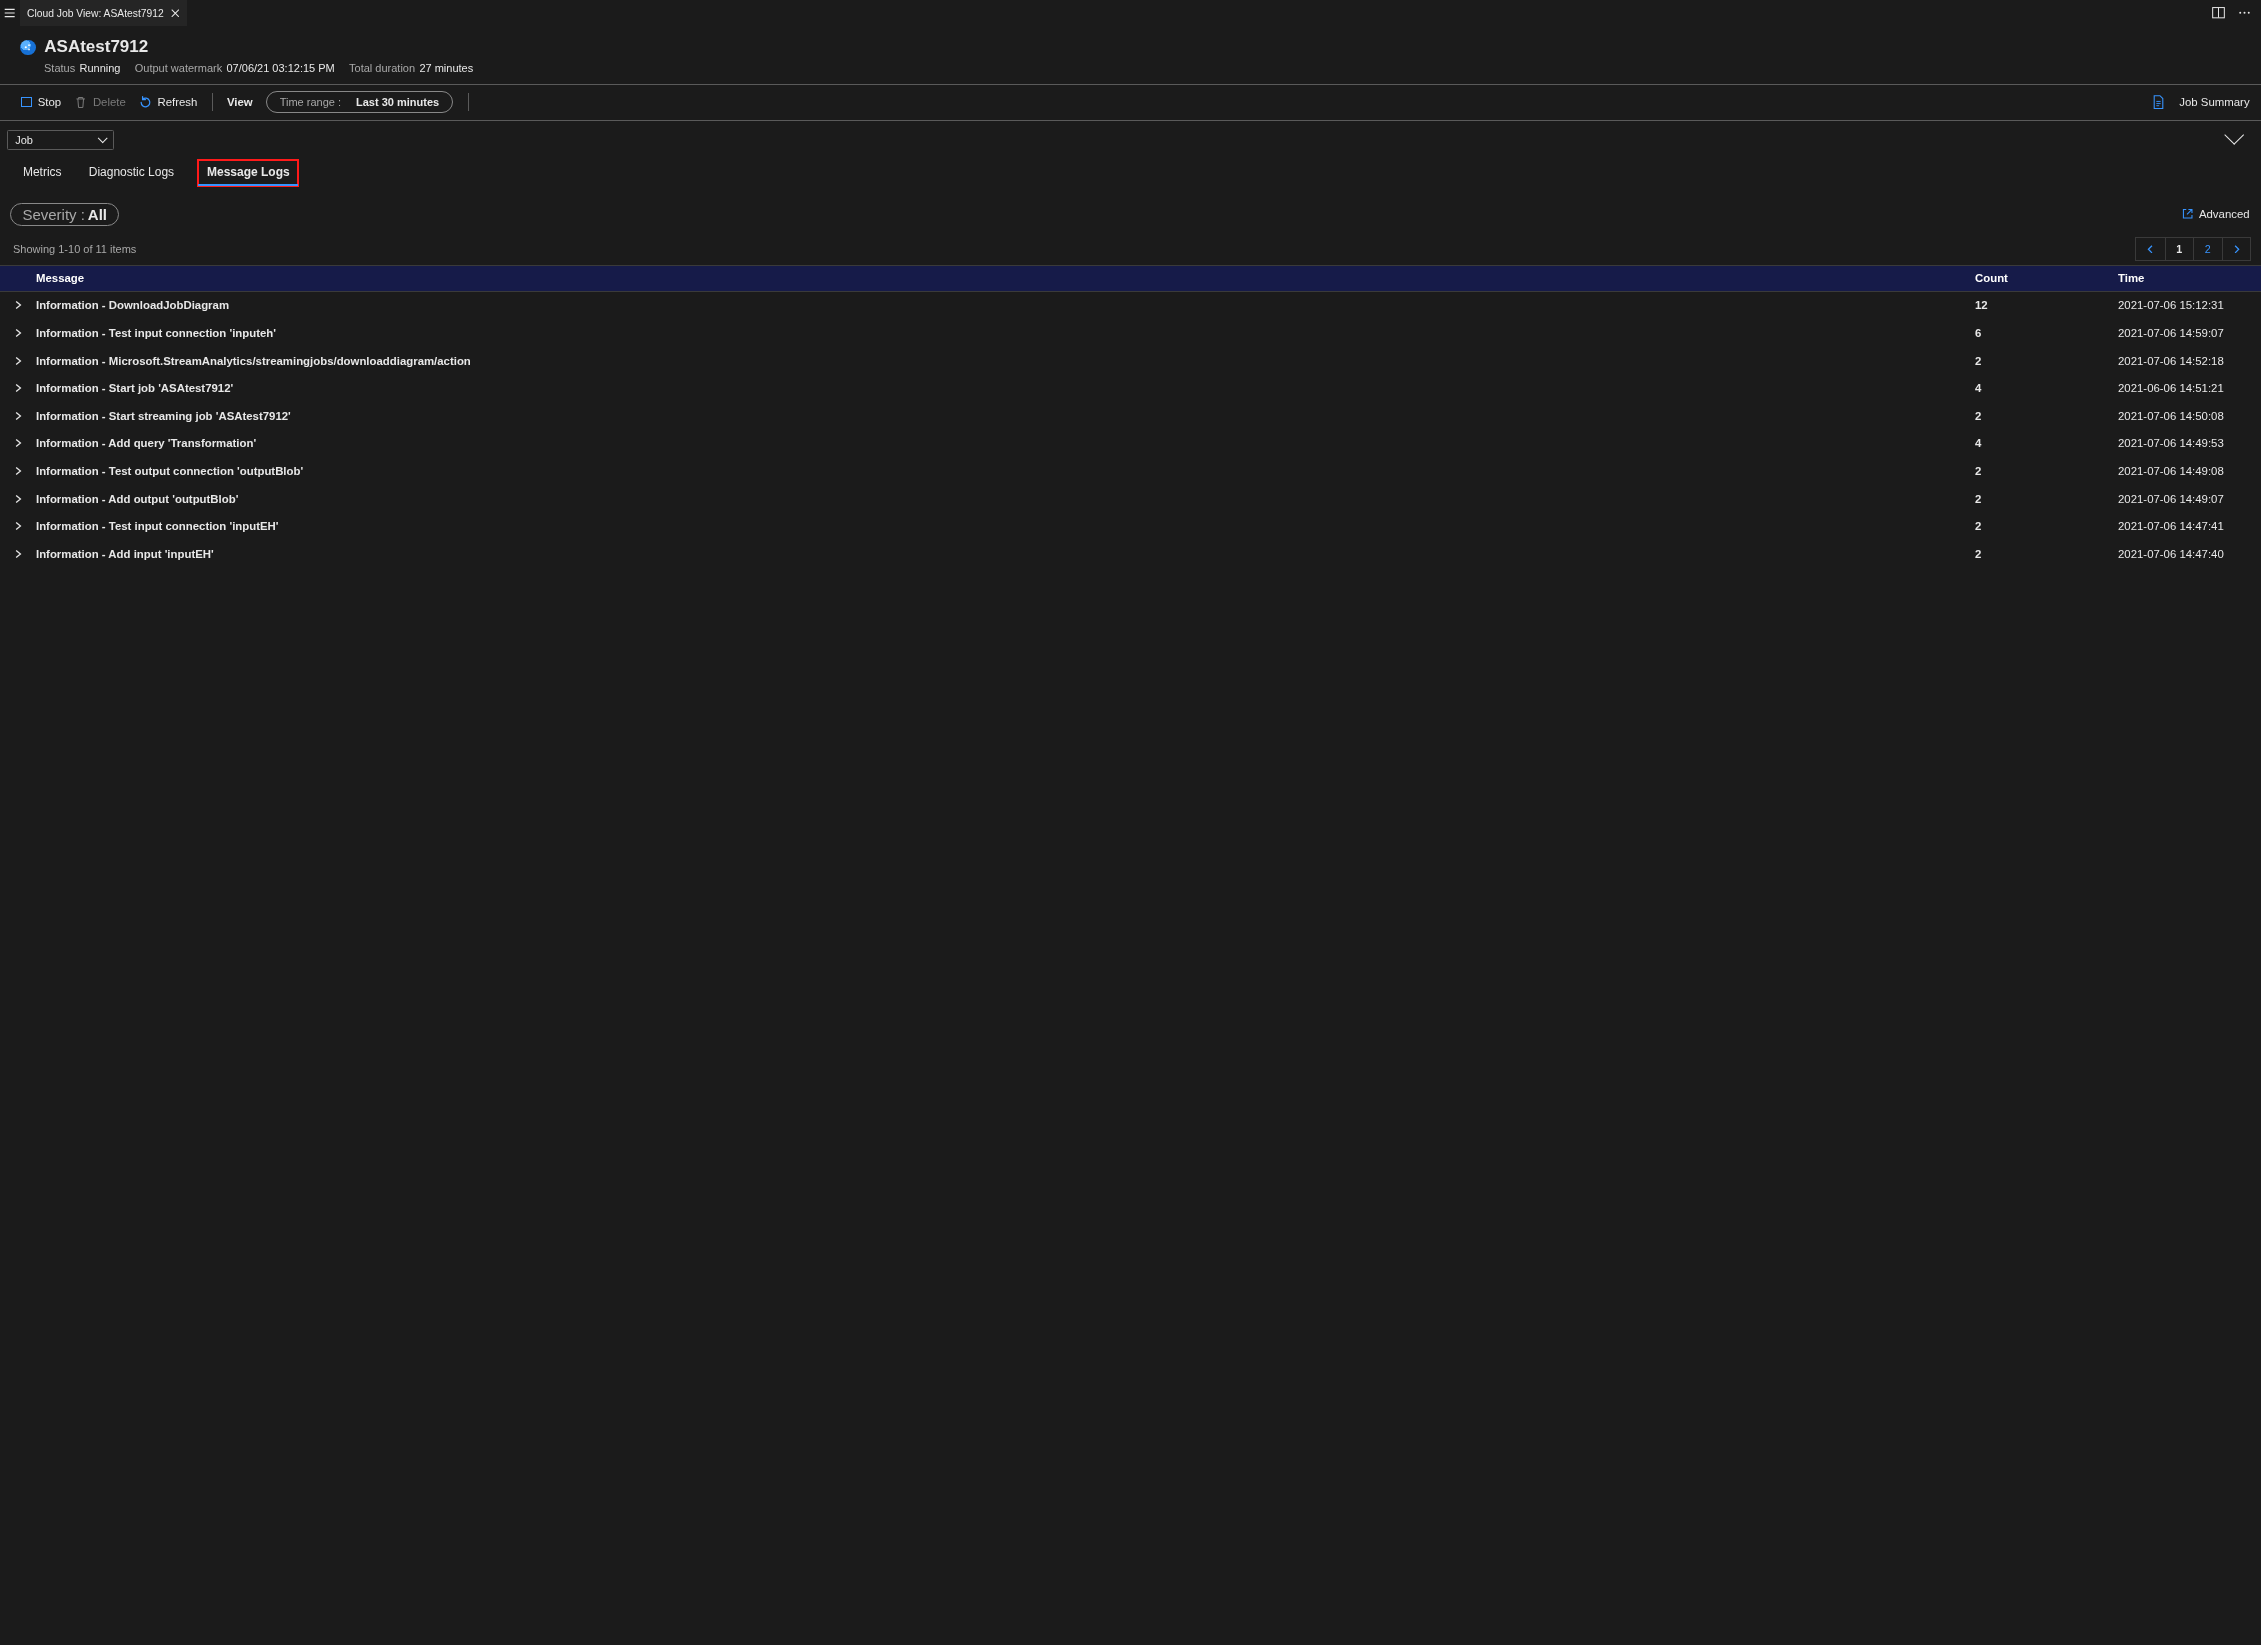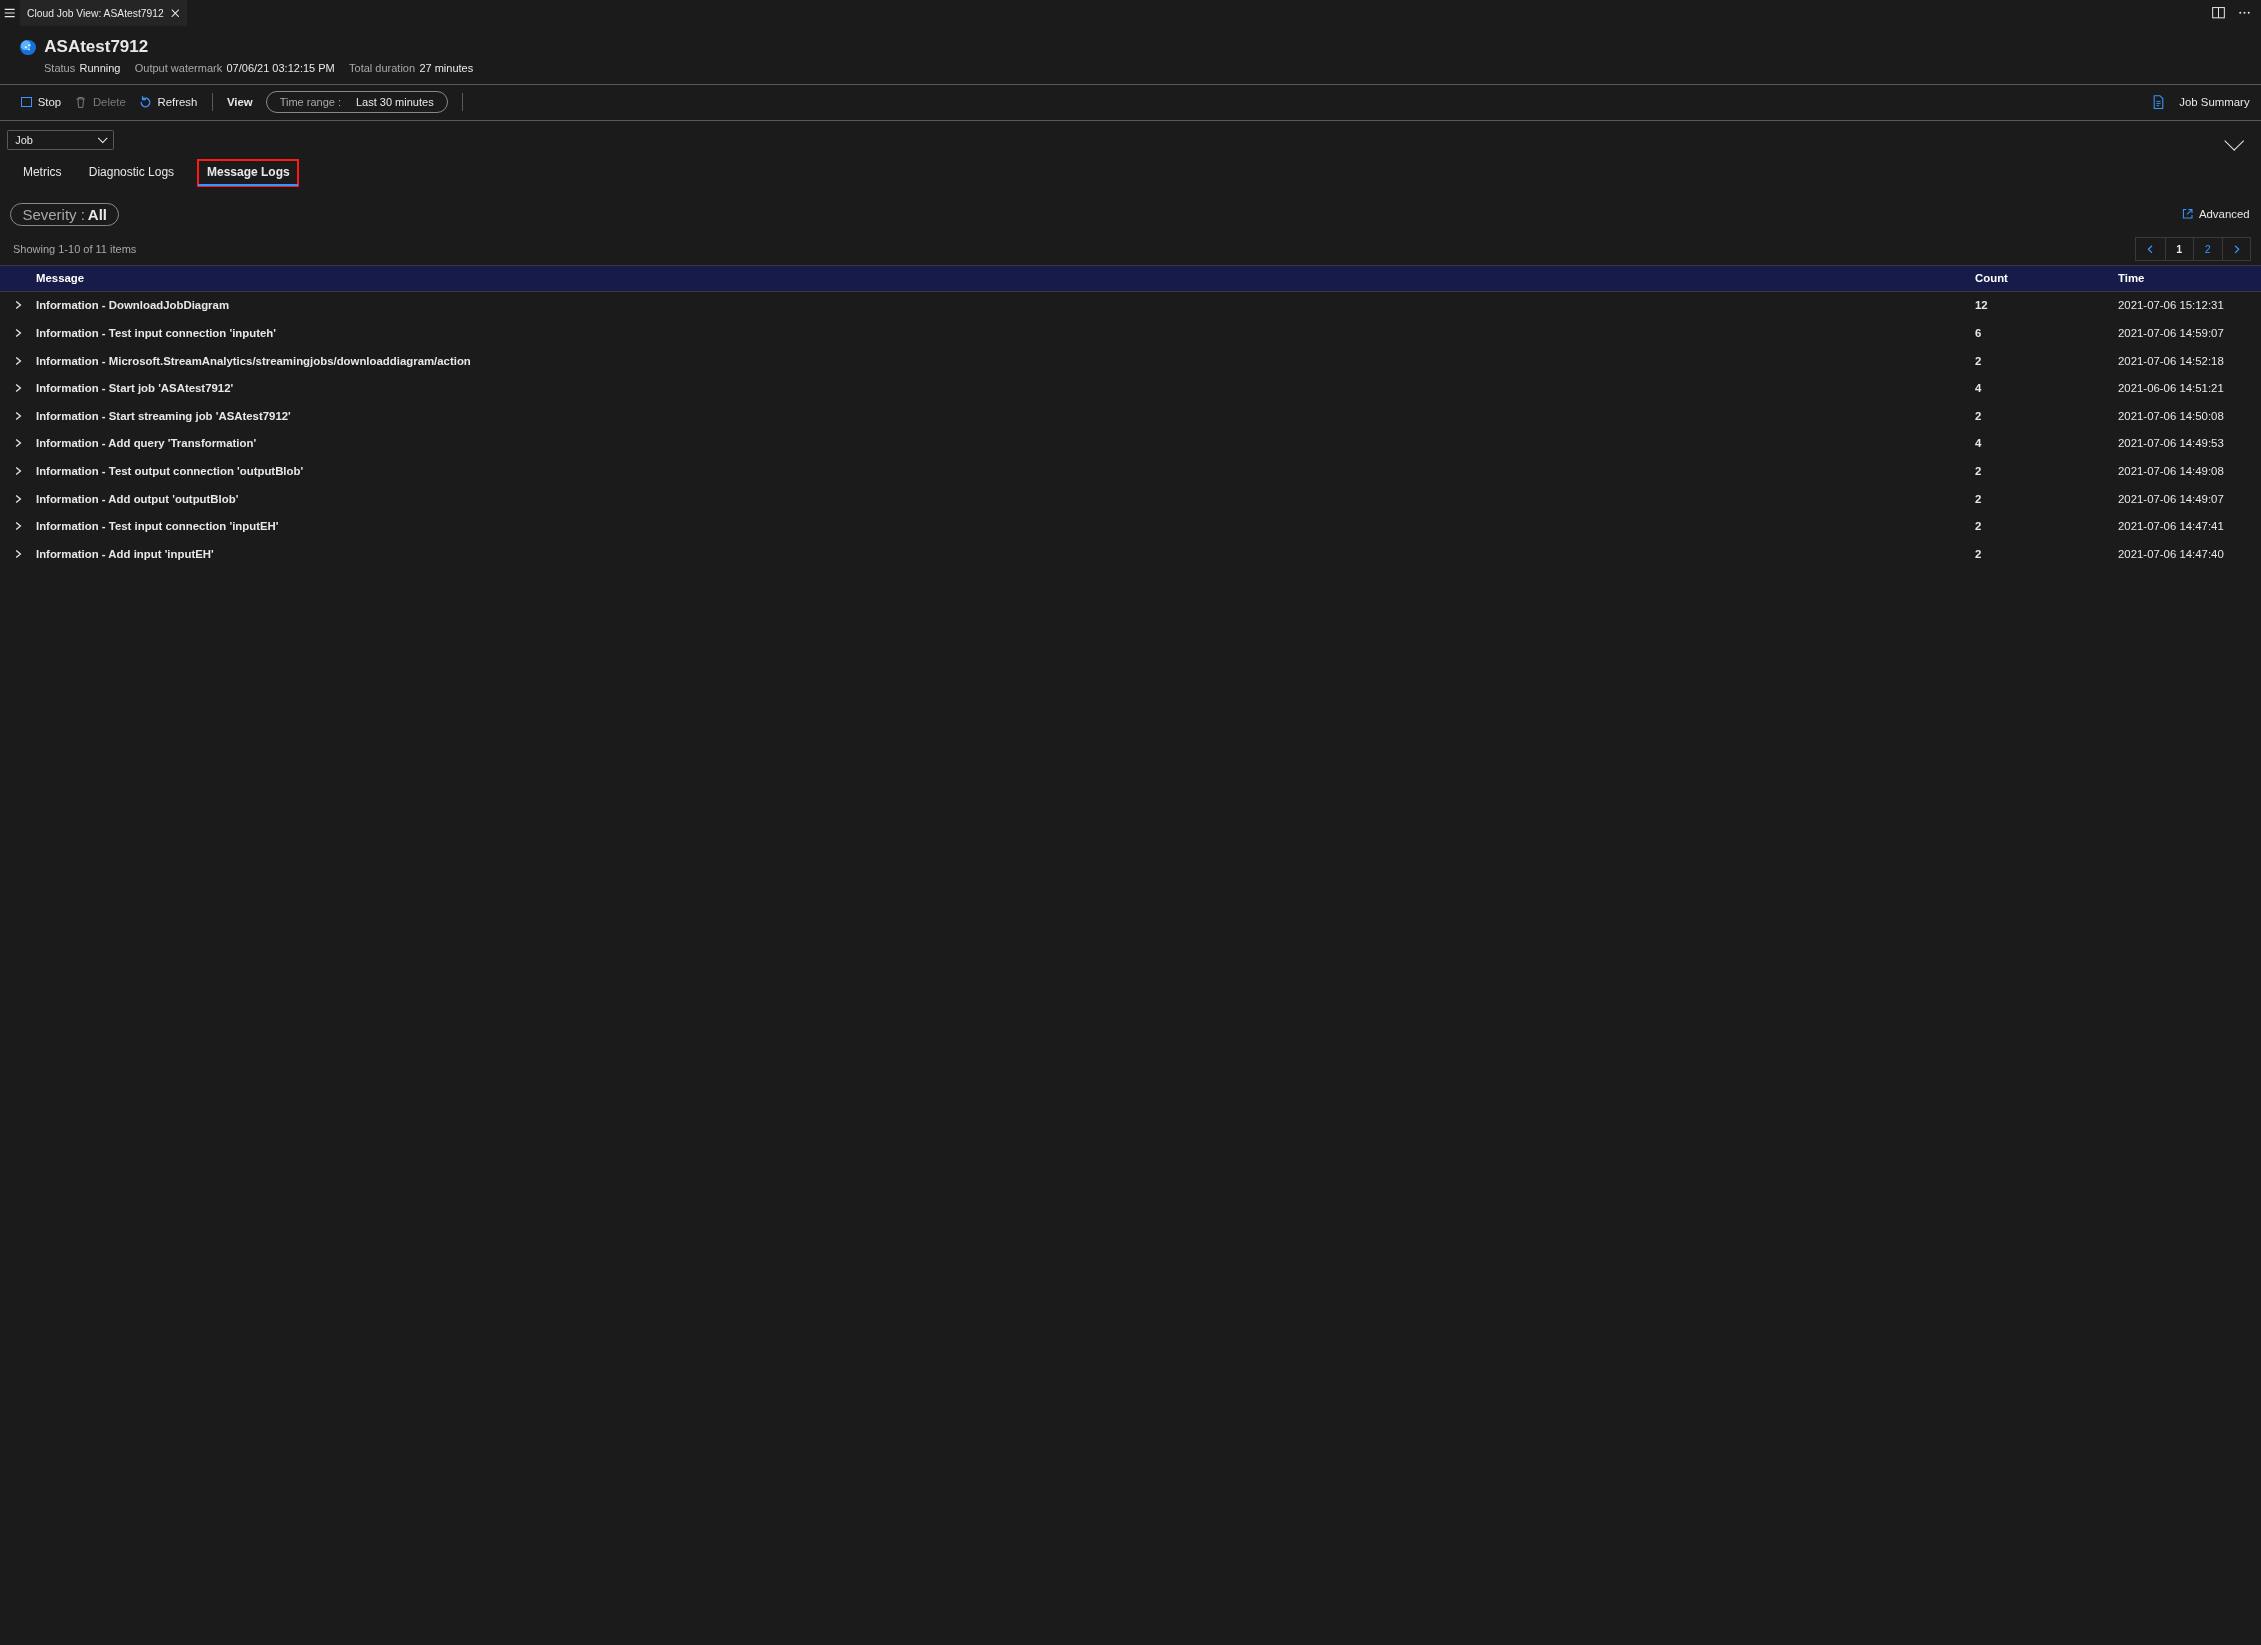--- a/index.html
+++ b/index.html
@@ -79,21 +79,21 @@
     padding:3.6px 13px; font-size:11px; display:flex; gap:15px;
     color:var(--fg);
   }
   .pill .pl { color:var(--fg-dim); }
   .toolbar .spacer { flex:1; }
   .job-summary { display:flex; align-items:center; gap:14px; color:var(--fg); font-size:11.4px; }
   .job-summary .ic { color:var(--accent); }
 
   
   .drop-row {
-    display:flex; align-items:flex-end;
+    display:flex; align-items:flex-start;
     padding:10px 11.4px 4.3px 7.1px;
   }
   .dropdown {
     border:0.7px solid var(--line); border-radius:1.4px;
     padding:2.9px 24px 2.9px 7.1px; position:relative; font-size:11px;
     color:var(--fg); min-width:107px;
   }
   .dropdown::after {
     content:""; position:absolute; right:7.1px; top:50%;
     width:6.4px; height:6.4px; border-right:1.1px solid var(--fg);
@@ -269,21 +269,21 @@
       </svg>
     </span>
     <span>Refresh</span>
   </div>
   <div class="tb-sep-v"></div>
   <div class="tb-btn" style="font-weight:600">
     <span>View</span>
   </div>
   <div class="pill">
     <span class="pl">Time range :</span>
-    <span style="font-weight:400">Last 30 minutes</span>
+    <span style="font-weight:700">Last 30 minutes</span>
   </div>
   <div class="tb-sep-v"></div>
   <div class="spacer"></div>
   <div class="job-summary">
     <span class="ic icon">
       <svg width="13" height="14.3" viewBox="0 0 18 20" fill="none">
         <path d="M3 1h8l4 4v14H3z" stroke="currentColor" stroke-width="1.5"></path>
         <path d="M6 9h6M6 12h6M6 15h4" stroke="currentColor" stroke-width="1.3"></path>
       </svg>
     </span>

